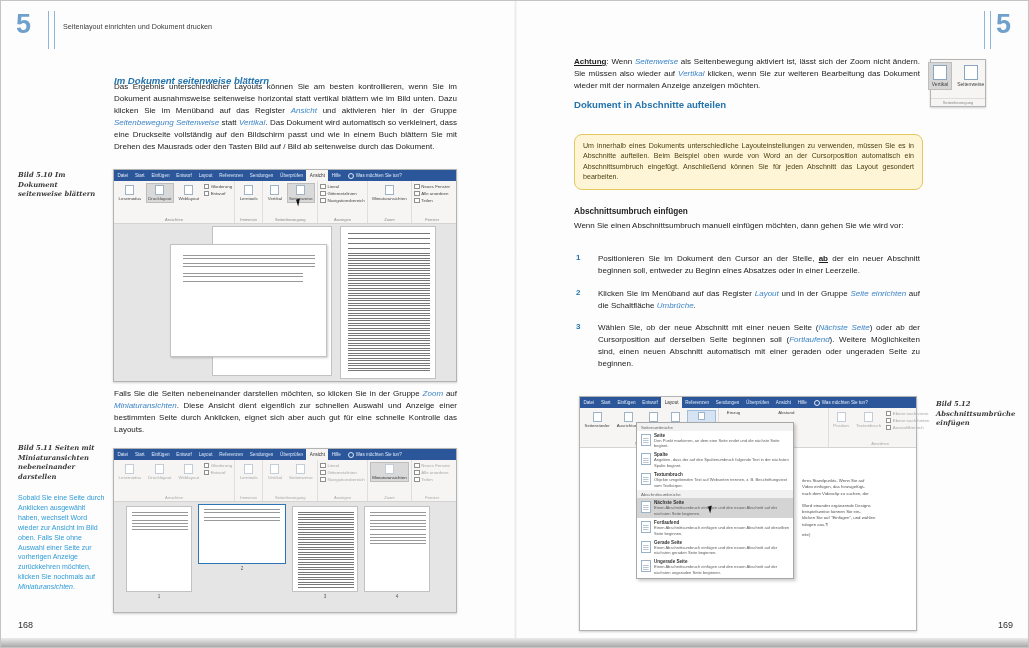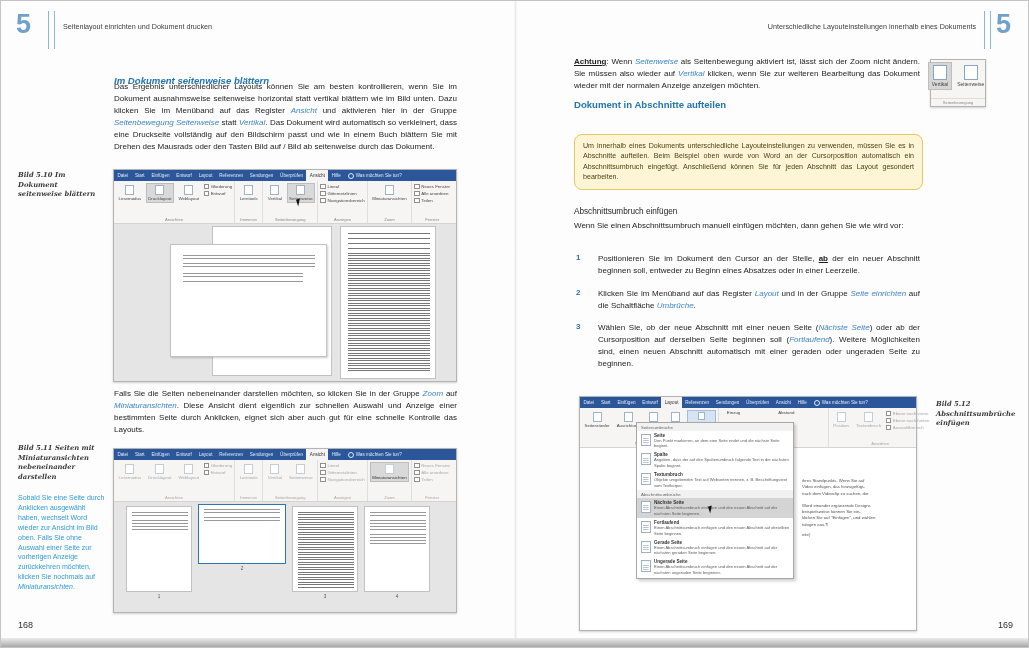--- a/index.html
+++ b/index.html
@@ -8,21 +8,21 @@
   .abs{position:absolute;}
   
   .seam{left:513px;top:0;width:3px;height:648px;background:linear-gradient(to right,rgba(0,0,0,0),rgba(0,0,0,.08),rgba(0,0,0,0));}
   .bottom-edge{left:0;bottom:0;width:1029px;height:9px;background:linear-gradient(to bottom,#ececec,#a9a9a9);}
   .chapter-num{font-size:27px;font-weight:bold;color:#70a1cc;}
   .hdr-rule{width:5px;height:38px;border-left:1.5px solid #8fb4d6;border-right:1.5px solid #8fb4d6;}
   .hdr-text{font-size:7.2px;color:#3c3c3c;}
   .pagenum{font-size:9px;color:#2e2e2e;}
   
   .h-blue{font-size:9.6px;font-weight:bold;color:#2474ad;}
-  .h-sub{font-size:8.2px;font-weight:normal;color:#1d1d1d;}
+  .h-sub{font-size:8.2px;font-weight:bold;color:#1d1d1d;}
   .body-text{font-size:8px;line-height:11.9px;color:#1c1c1c;text-align:justify;}
   .body-text .em{color:#3d85c6;font-style:italic;}
   .body-text .b{font-weight:bold;text-decoration:underline;}
   .caption{font-family:"DejaVu Serif",serif;font-style:italic;font-weight:bold;font-size:6.8px;line-height:9.6px;color:#3a3a3a;}
   .note-blue{font-size:7px;line-height:9.9px;color:#2f9cd8;}
   .note-blue .i{font-style:italic;}
   .callout{background:#fdf5d6;border:1.5px solid #e4c75e;border-radius:8px;padding:6px 8px;
            font-size:7.1px;line-height:10.4px;color:#4d4214;text-align:justify;}
   .stepnum{font-size:8px;font-weight:bold;color:#2474ad;}
   
@@ -334,21 +334,20 @@
       <div class="thumbnum abs" style="left:178px;top:92px;width:66px;">3</div>
       <div class="docpage abs" style="left:250px;top:4px;width:66px;height:86px;">
         <div class="tl abs" style="left:5px;top:5px;width:56px;height:34px;"></div>
       </div>
       <div class="thumbnum abs" style="left:250px;top:92px;width:66px;">4</div>
     </div>
   </div>
 
   <div class="abs pagenum" style="left:17px;top:619px;">168</div>
 
-  <div class="abs hdr-text" style="left:565px;top:21px;width:410px;text-align:right;">Unterschiedliche Layouteinstellungen innerhalb eines Dokuments</div>
   <div class="abs hdr-rule" style="left:983px;top:10px;"></div>
   <div class="abs chapter-num" style="left:995px;top:8px;">5</div>
 
   <div class="abs body-text" style="left:573px;top:55px;width:346px;"><span class="b">Achtung</span><span>: Wenn </span><span class="em">Seitenweise</span><span> als Seitenbewegung aktiviert ist, lässt sich der Zoom nicht ändern. Sie müssen also wieder auf </span><span class="em">Vertikal</span><span> klicken, wenn Sie zur weiteren Bearbeitung das Dokument wieder mit der normalen Anzeige anzeigen möchten.</span></div>
 
   <div class="abs winshot" style="left:929px;top:58px;width:56px;height:48px;display:flex;flex-direction:column;align-items:center;background:#f6f5f4;">
     <div style="display:flex;gap:1px;padding-top:2px;">
       <div class="pm-btn sel">
           <span class="pm-icon"></span>
           <span>Vertikal</span>

